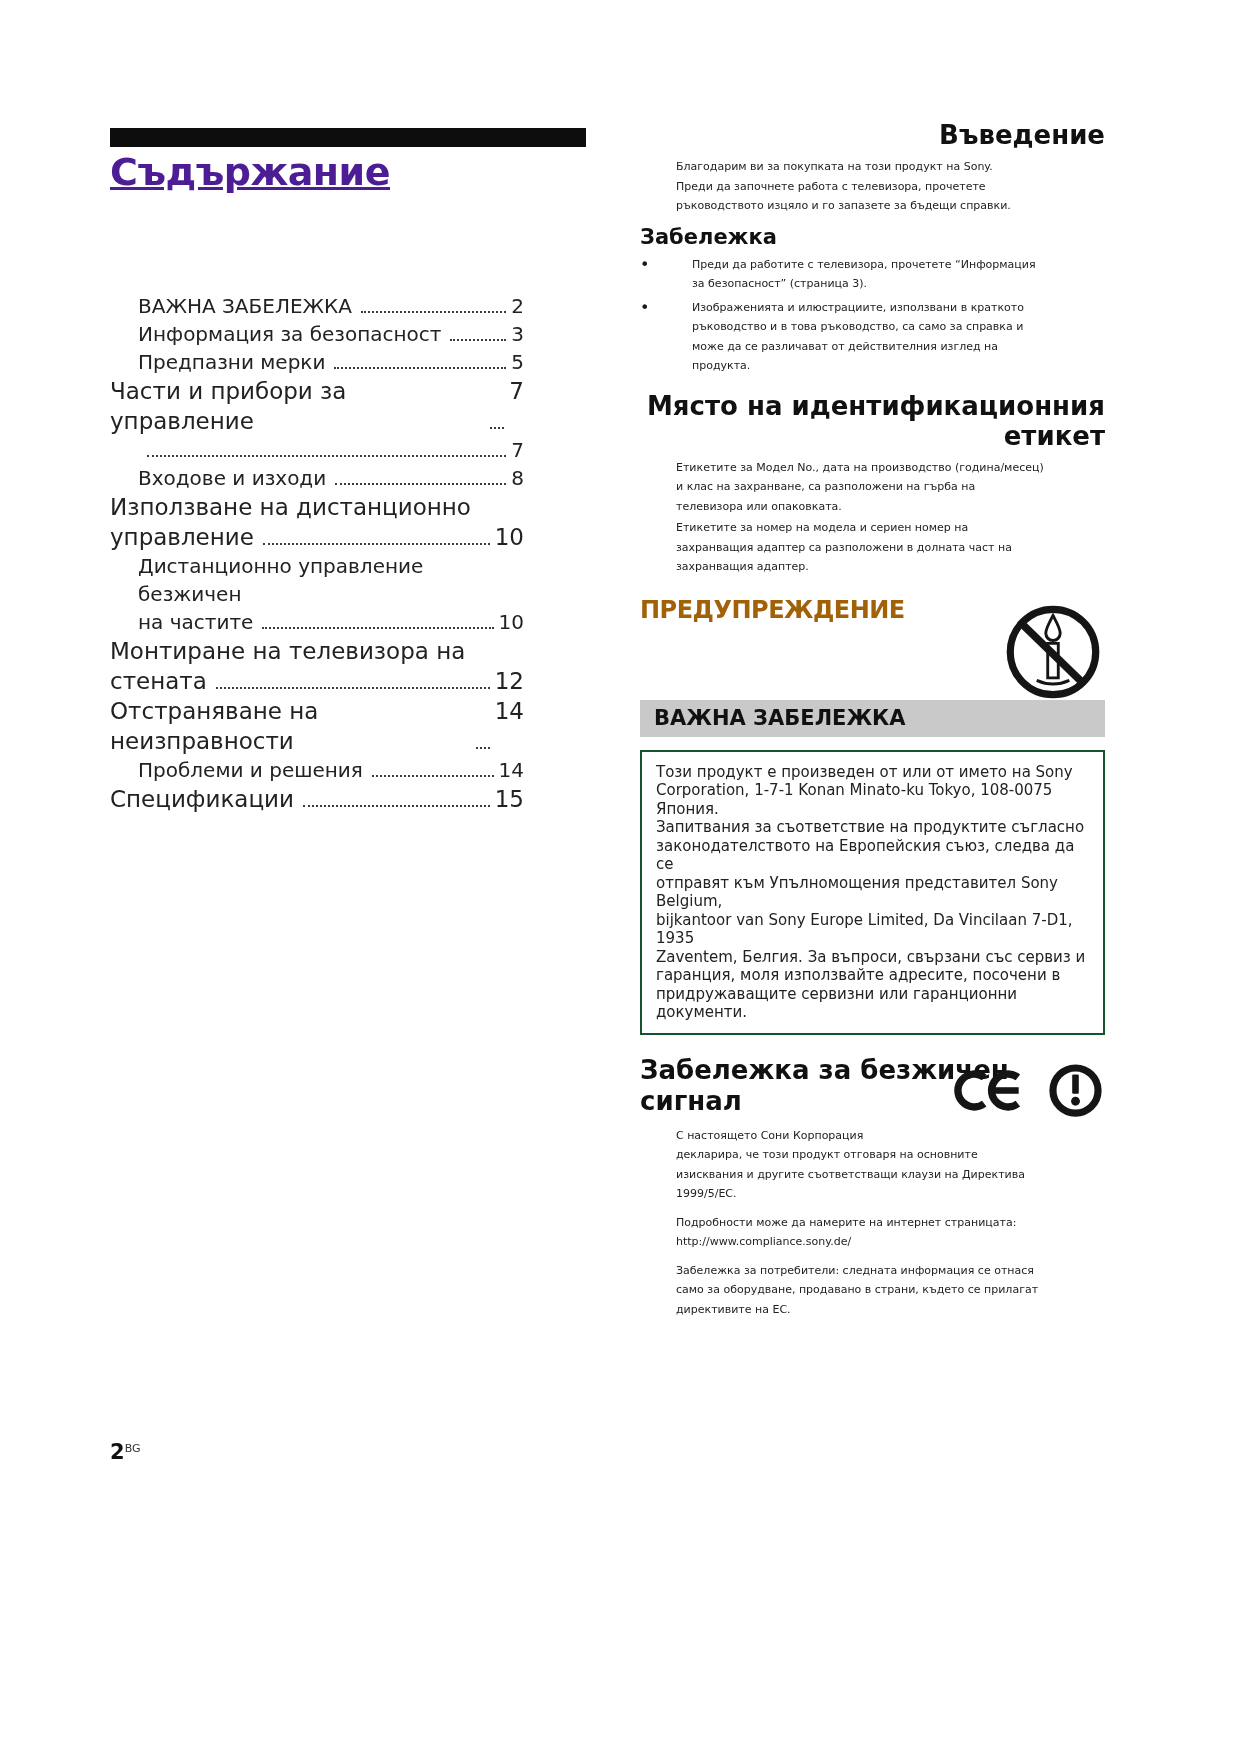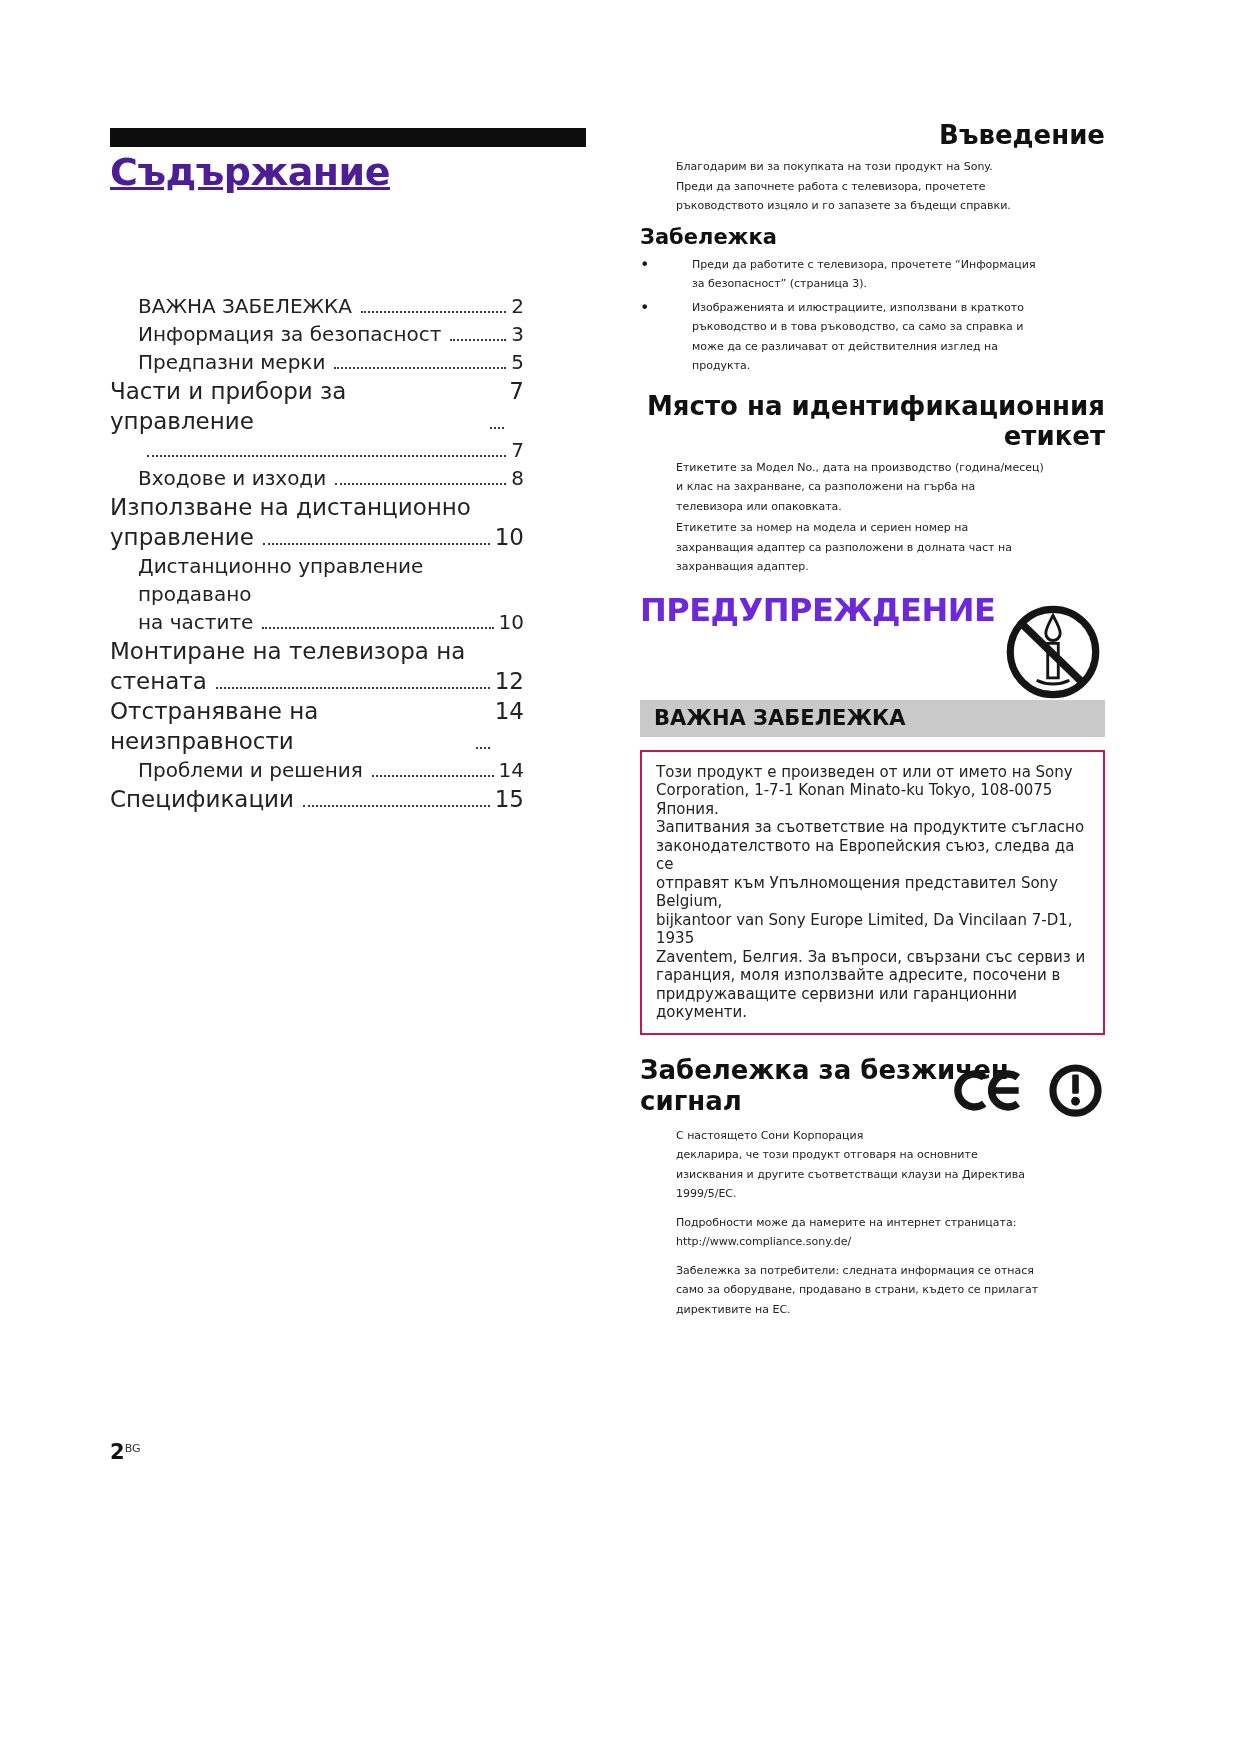--- a/index.html
+++ b/index.html
@@ -36,31 +36,31 @@
   .pre { white-space: pre-line; }
   .h-big { font-size: 26px; font-weight: bold; line-height: 30px; color: #111; margin-bottom: 7px; text-align: right; }
   .h-mid { font-size: 21px; font-weight: bold; line-height: 25px; color: #111; margin: 9px 0 5px 0; }
   .body-txt { font-size: 11px; line-height: 19.5px; color: #222; margin-left: 36px; }
   .bullet-row { display: flex; margin-bottom: 4px; }
   .bullet-mark { width: 16px; flex: 0 0 16px; }
   .sec-idlabel { margin-top: 15px; }
   .sec-idlabel .body-txt { margin-bottom: 2px; }
 
   .sec-warning { position: relative; margin-top: 13px; }
-  .warning-title { font-size: 32px; font-weight: bold; letter-spacing: -0.5px; line-height: 40px; color: #6d28d9; }
+  .warning-title { font-size: 24px; font-weight: bold; letter-spacing: -0.5px; line-height: 40px; color: #a16207; }
   .warning-body { font-size: 28px; line-height: 38px; font-weight: normal; color: #222; }
   .no-candle { position: absolute; right: 4px; top: 14px; width: 96px; height: 96px; }
 
   .notice-bar {
     margin-top: 70px; height: 37px; background: #c9c9c9;
     display: flex; align-items: center; padding-left: 14px;
   }
   .notice-bar-label { font-size: 21px; font-weight: bold; color: #111; }
   .notice-box {
-    margin-top: 13px; border: 2px solid #be185d;
+    margin-top: 13px; border: 2px solid #14532d;
     padding: 11px 14px; font-size: 15px; line-height: 18.5px; color: #222;
   }
 
   .sec-wireless { position: relative; margin-top: 20px; }
   .wireless-heading { font-size: 26px; font-weight: bold; line-height: 31px; color: #111; margin-bottom: 9px; }
   .wireless-icons { position: absolute; right: 2px; top: 8px; display: flex; align-items: center; gap: 17px; }
   .ce-mark { width: 78px; height: 53px; }
   .alert-mark { width: 55px; height: 55px; }
   .w-para { margin-bottom: 9px; }
 
@@ -108,21 +108,21 @@
       </div>
       <div class="toc-row toc-top">
         <span class="toc-text">Използване на дистанционно</span>
       </div>
       <div class="toc-row toc-top">
         <span class="toc-text">управление</span>
         <span class="toc-dots"></span>
         <span class="toc-page">10</span>
       </div>
       <div class="toc-row toc-sub">
-        <span class="toc-text">Дистанционно управление продавано</span>
+        <span class="toc-text">Дистанционно управление безжичен</span>
       </div>
       <div class="toc-row toc-sub">
         <span class="toc-text">на частите</span>
         <span class="toc-dots"></span>
         <span class="toc-page">10</span>
       </div>
       <div class="toc-row toc-top">
         <span class="toc-text">Монтиране на телевизора на</span>
       </div>
       <div class="toc-row toc-top">

